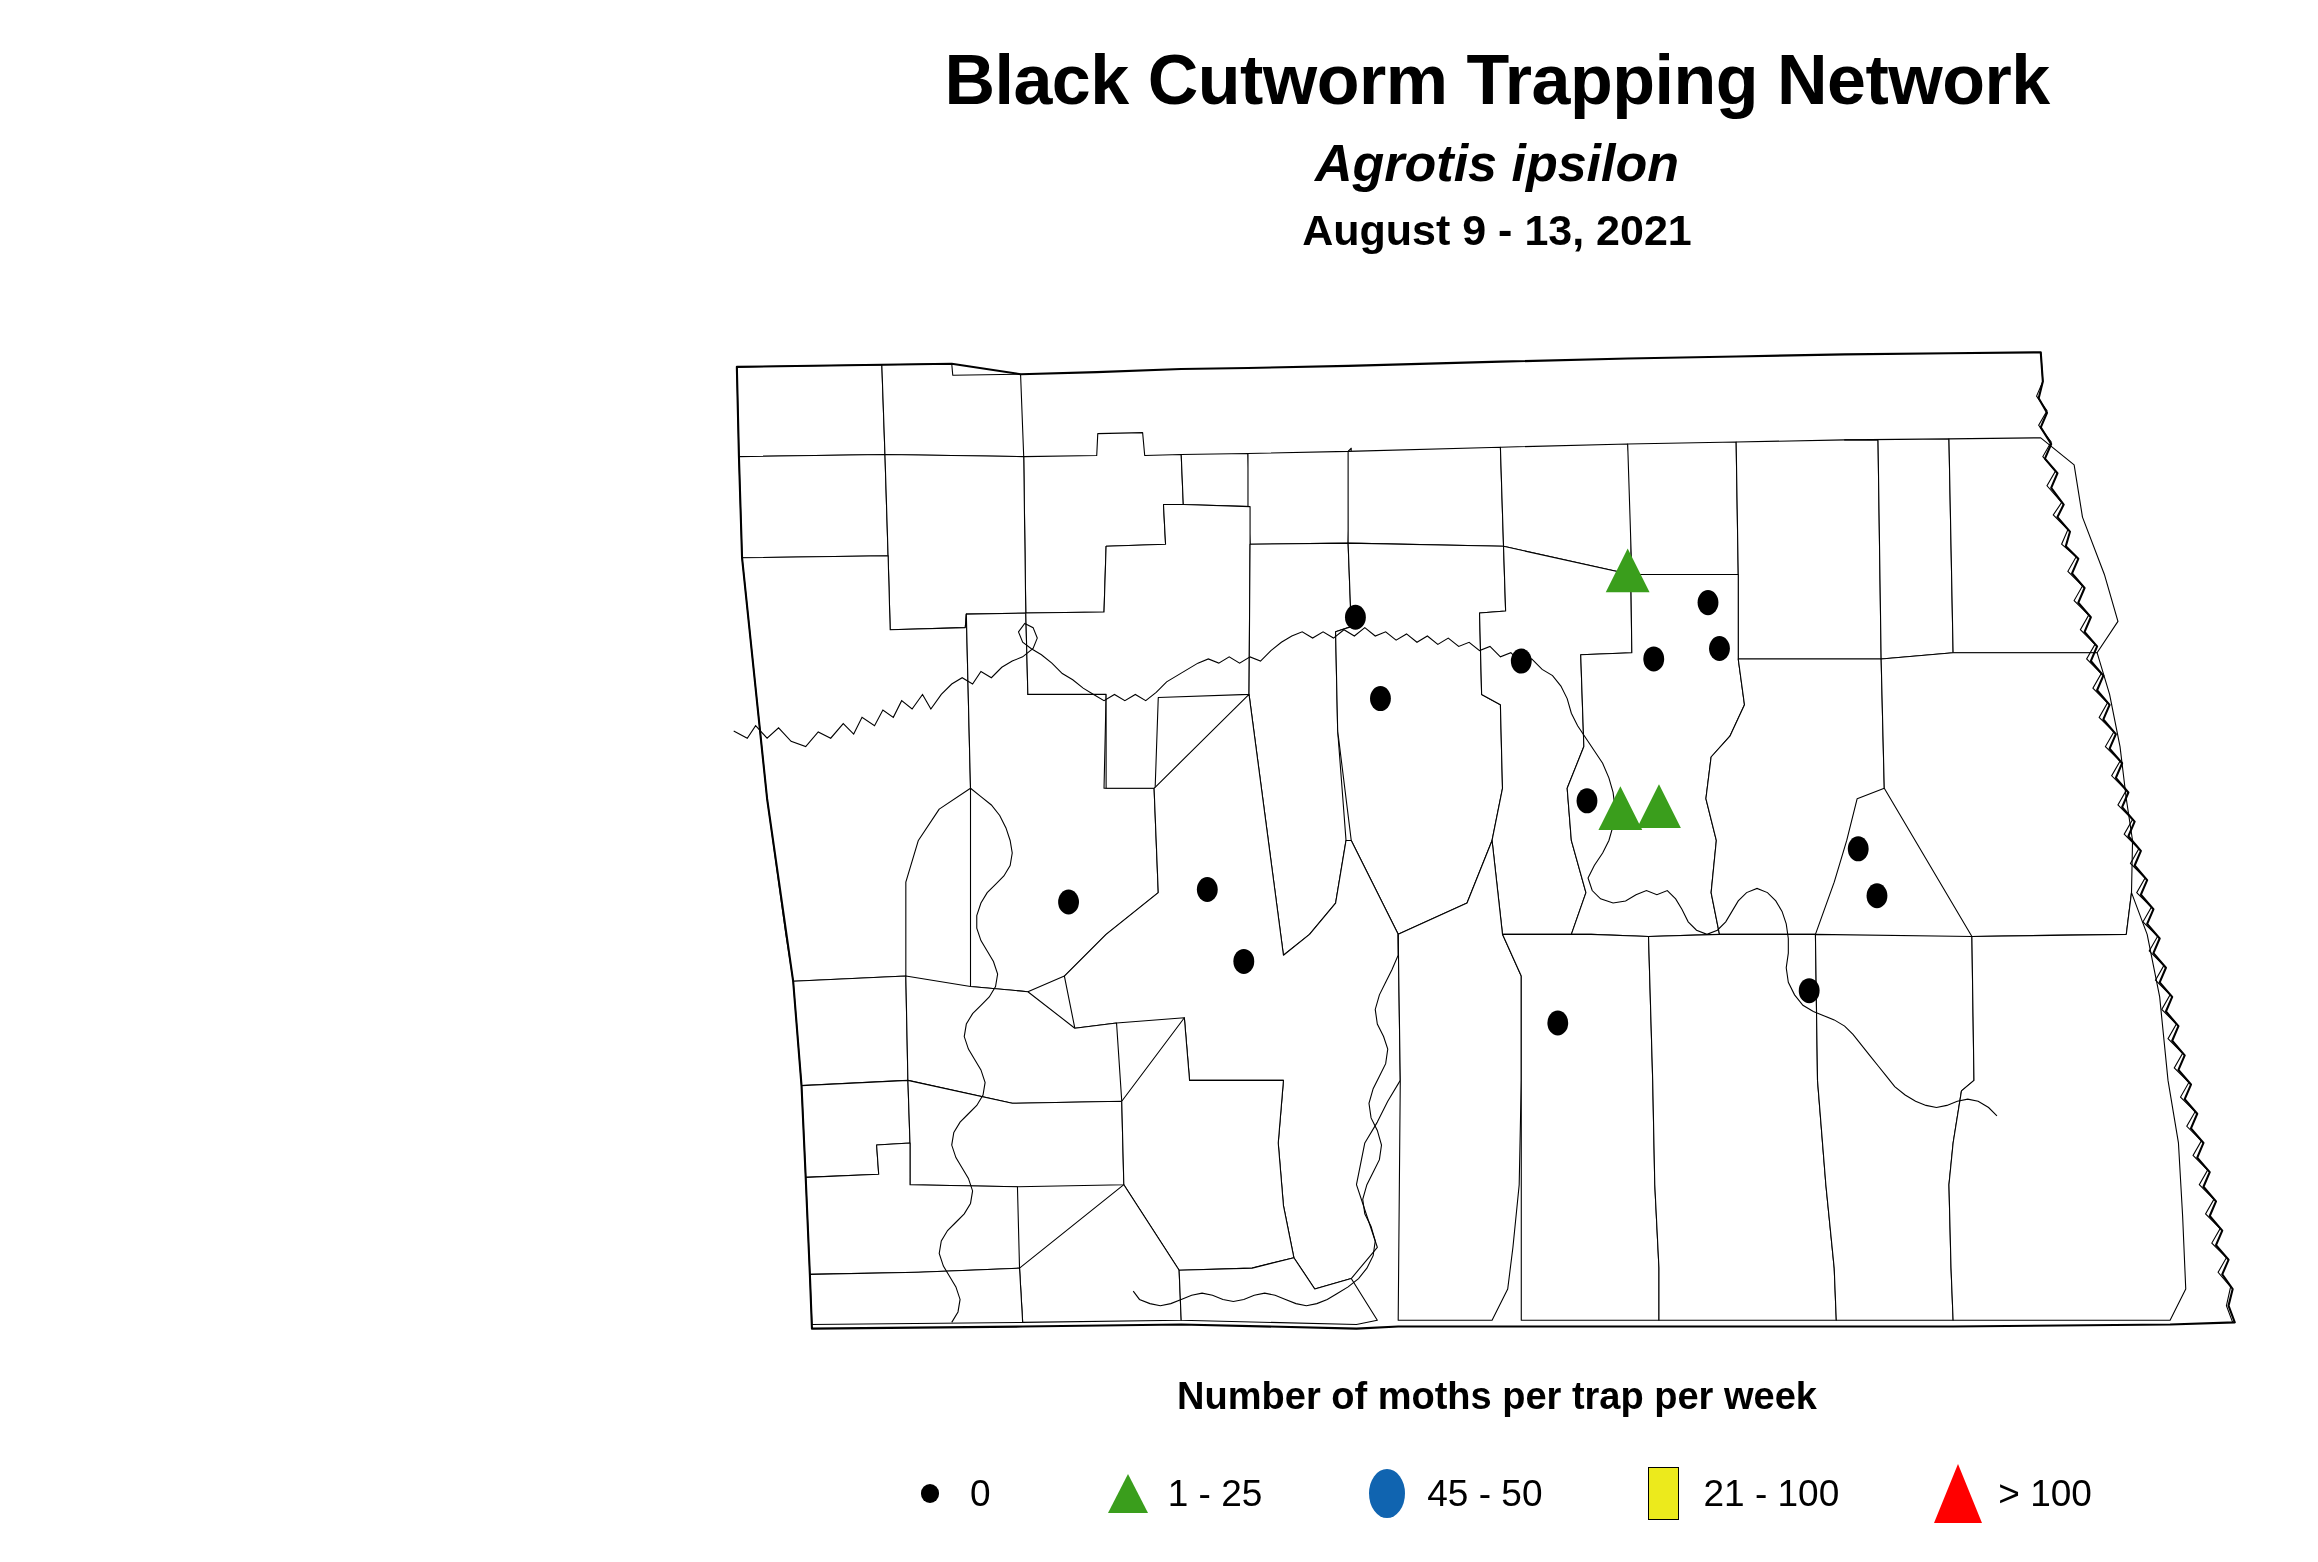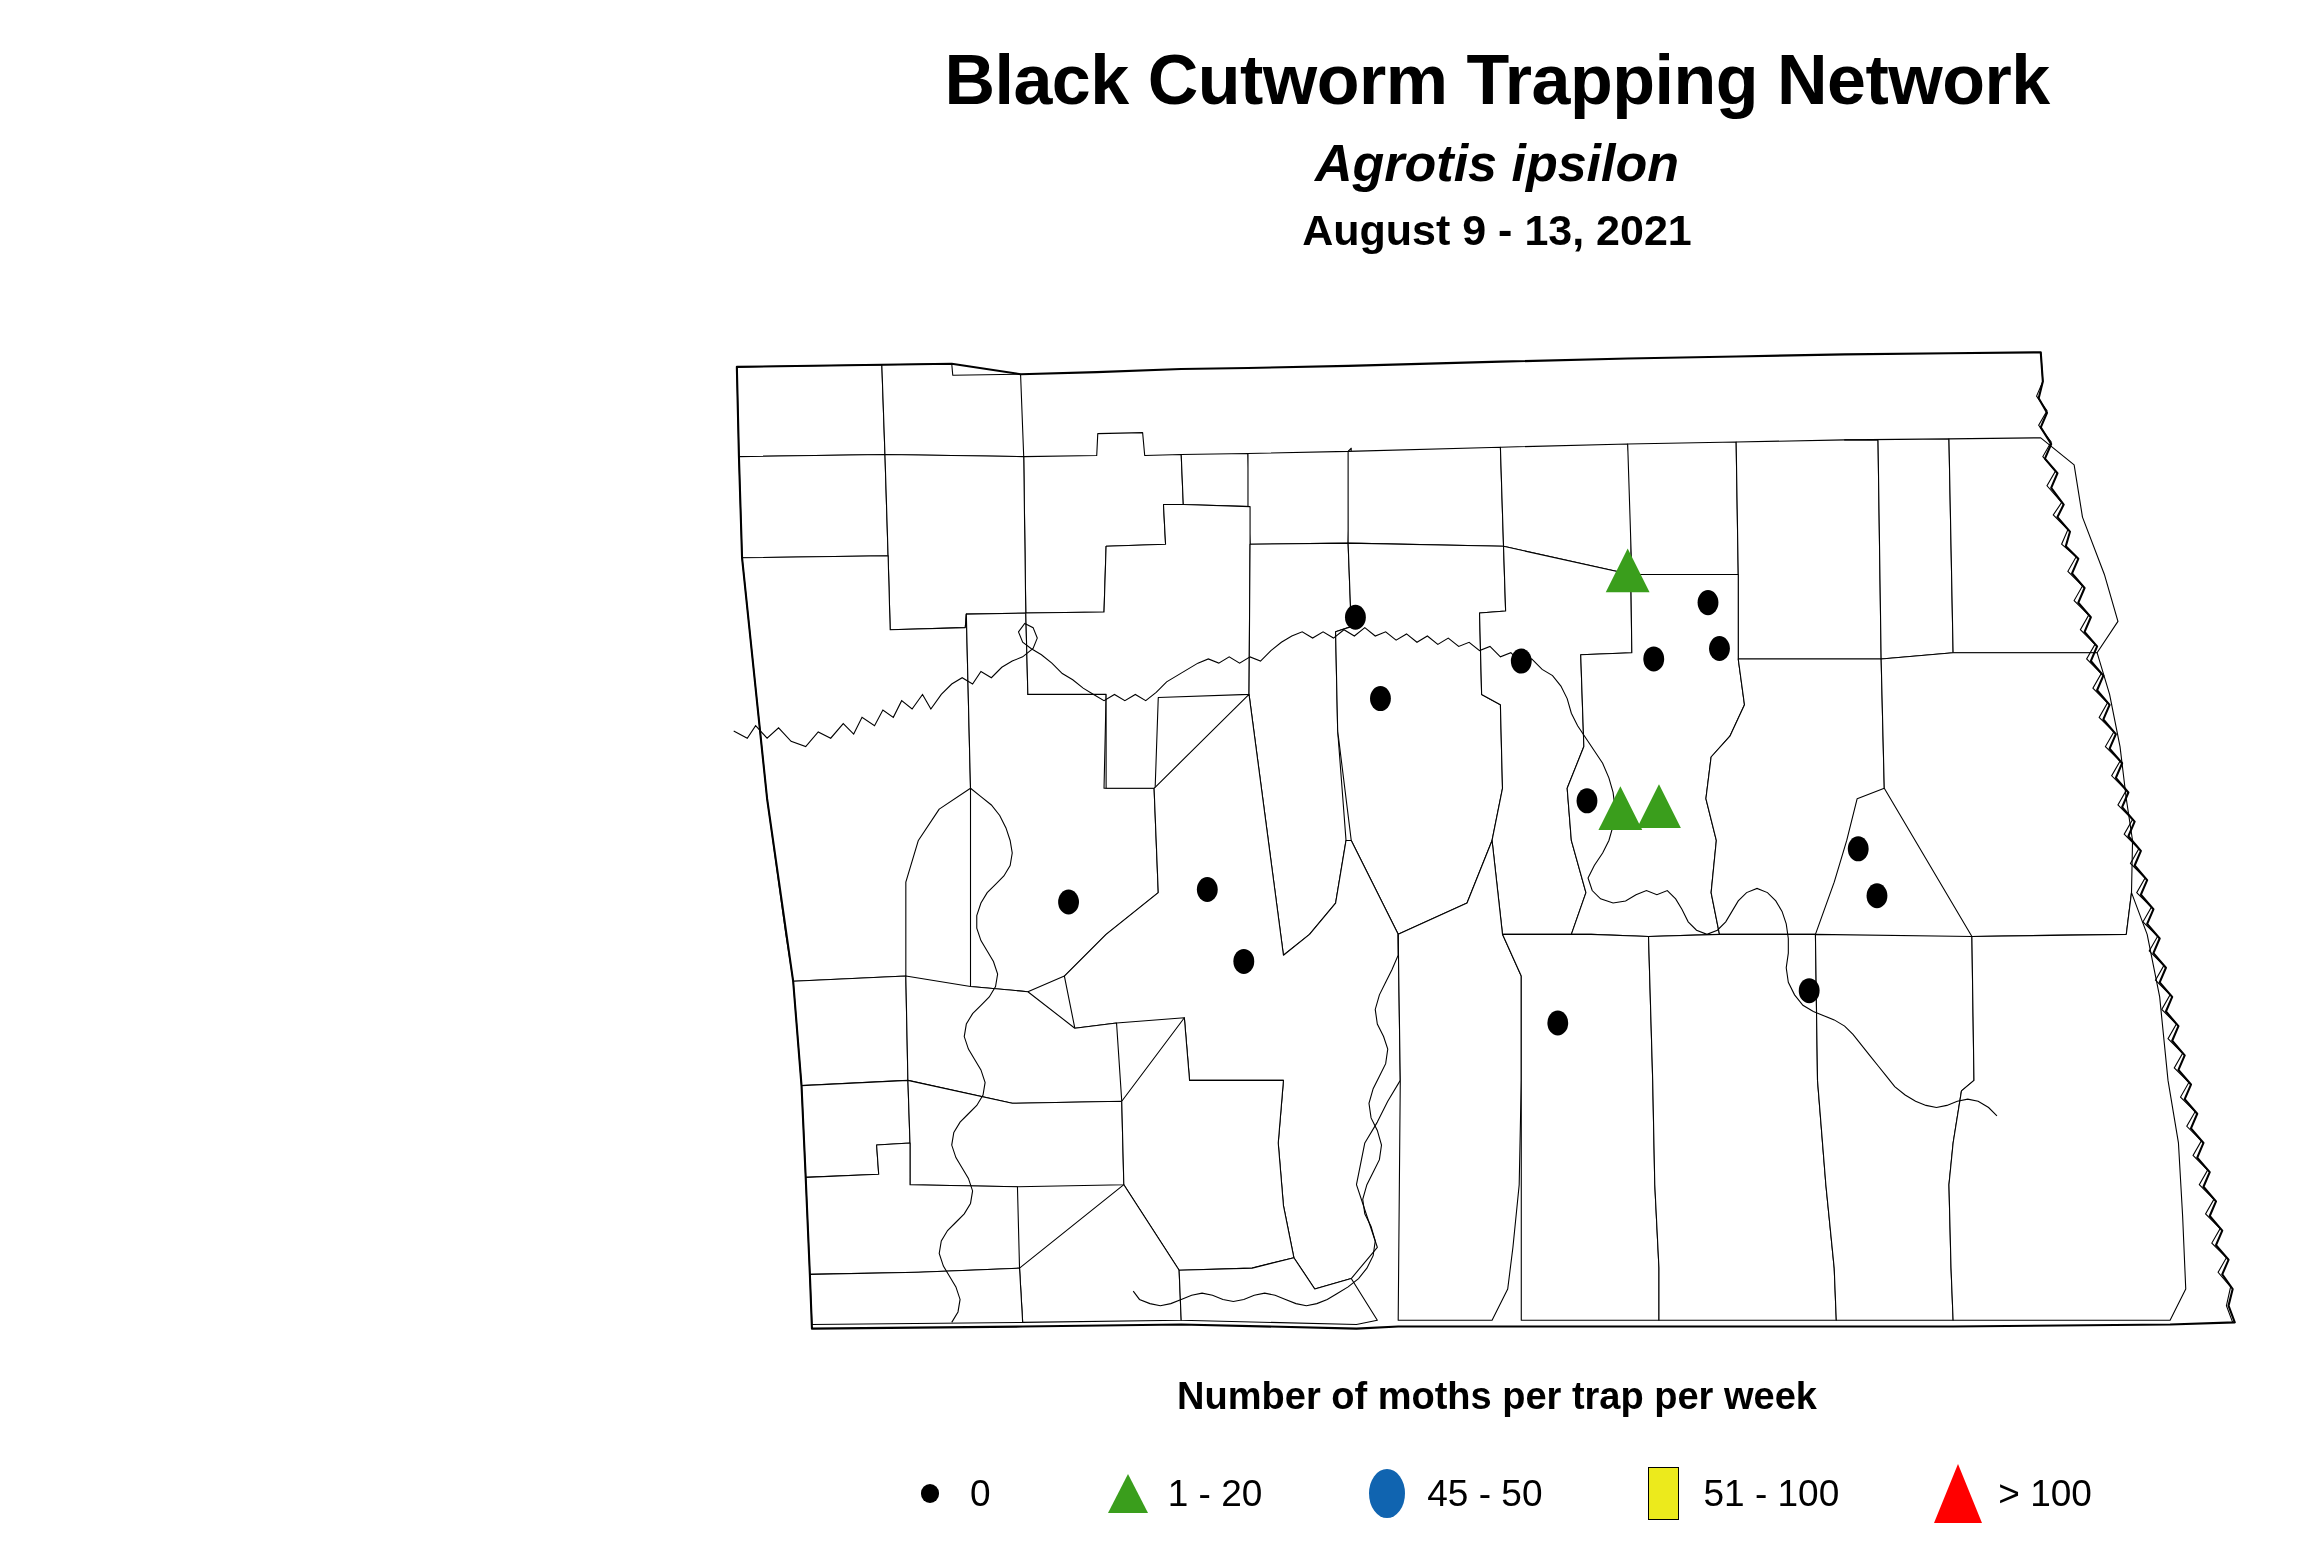--- a/index.html
+++ b/index.html
@@ -223,37 +223,37 @@
           <span class="sym-dot"></span>
         </span>
       <span class="legend-lbl">0</span>
     </div>
     <div class="sp-a"></div>
 
     <div class="legend-item">
       <span class="legend-sym">
           <span class="sym-tri-green"></span>
         </span>
-      <span class="legend-lbl">1 - 20</span>
+      <span class="legend-lbl">1 - 25</span>
     </div>
     <div class="sp-b"></div>
 
     <div class="legend-item">
       <span class="legend-sym">
           <span class="sym-circle-blue"></span>
         </span>
       <span class="legend-lbl">45 - 50</span>
     </div>
     <div class="sp-c"></div>
 
     <div class="legend-item">
       <span class="legend-sym">
           <span class="sym-square-yellow"></span>
         </span>
-      <span class="legend-lbl">51 - 100</span>
+      <span class="legend-lbl">21 - 100</span>
     </div>
     <div class="sp-d"></div>
 
     <div class="legend-item">
       <span class="legend-sym">
           <span class="sym-tri-red"></span>
         </span>
       <span class="legend-lbl">&gt; 100</span>
     </div>
 

